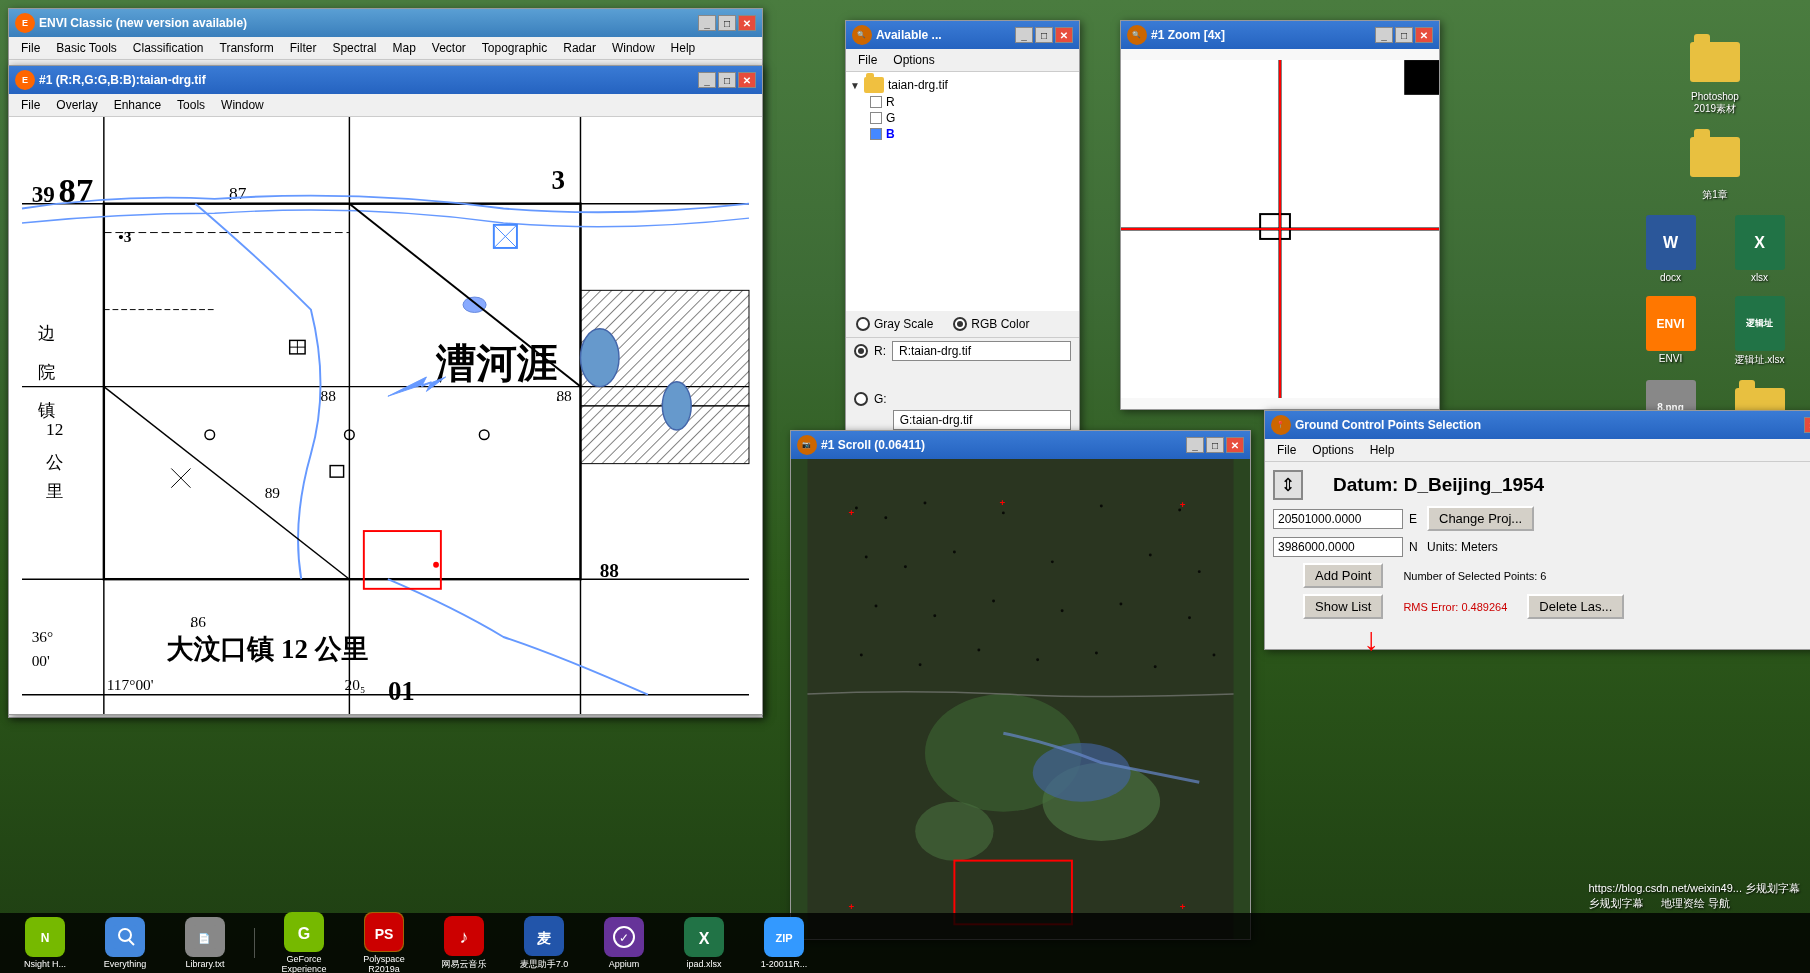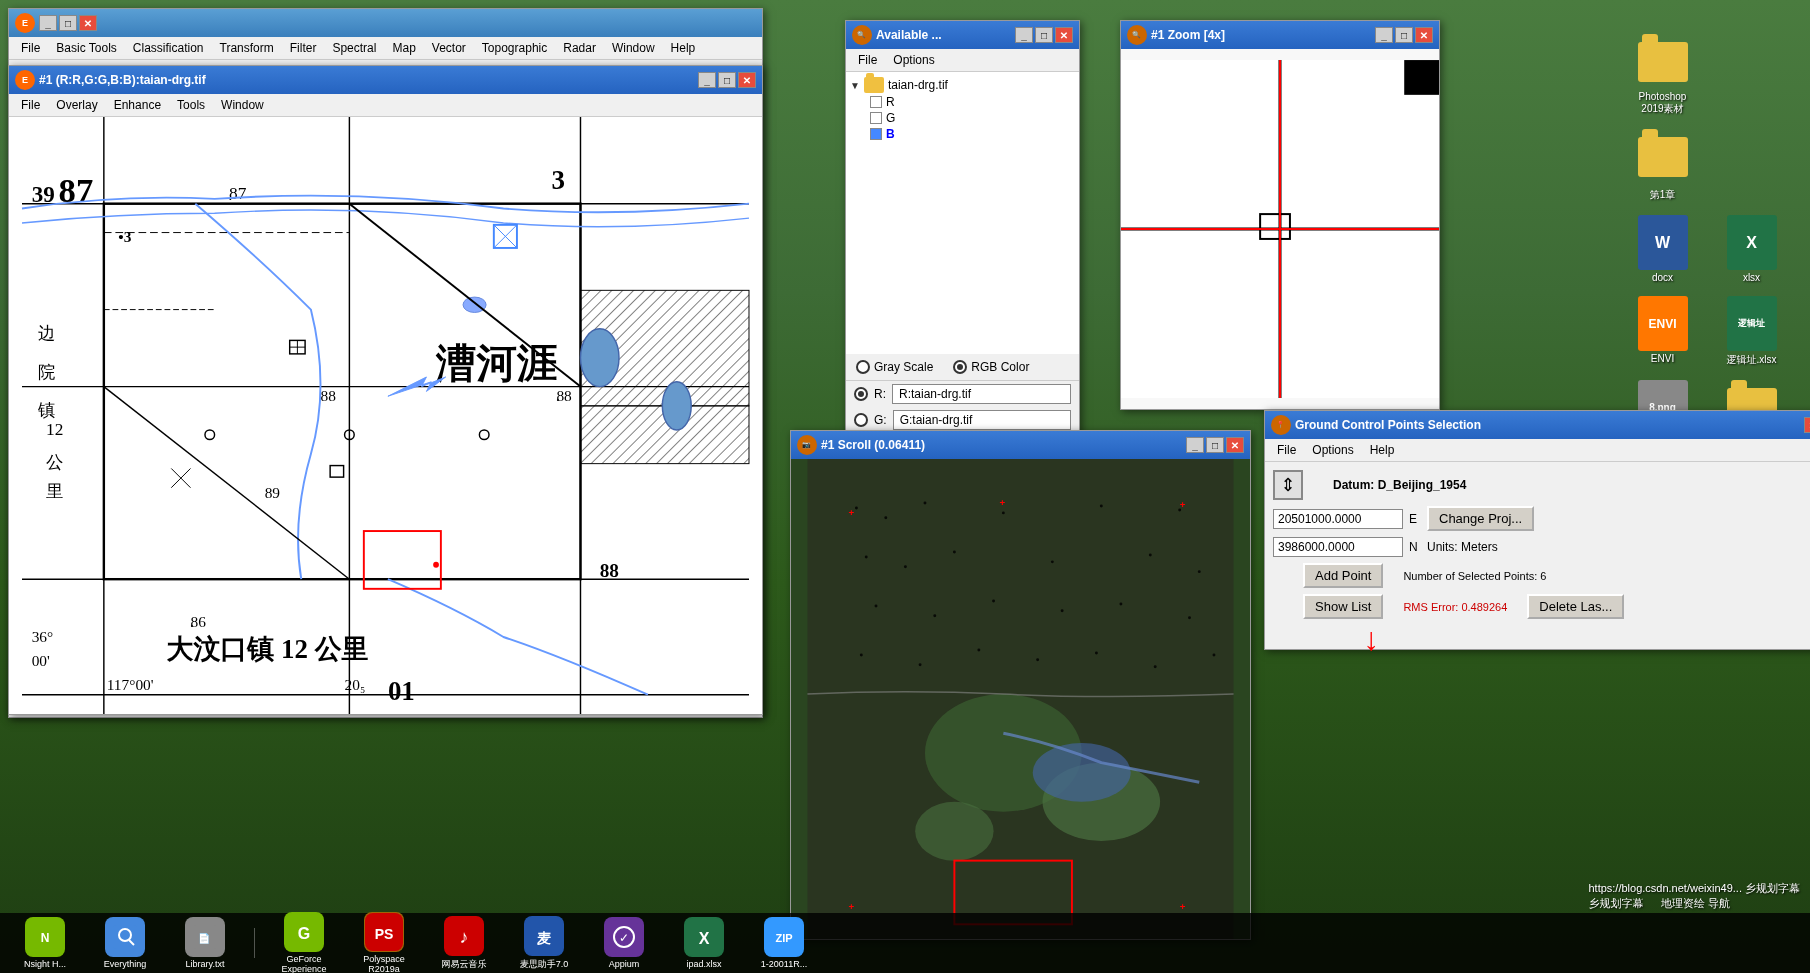--- a/index.html
+++ b/index.html
@@ -417,21 +417,21 @@
     .icons-2col {
       position: absolute;
       right: 0;
       top: 30px;
       width: 190px;
       z-index: 5;
     }
 
     .icon-row {
       display: flex;
-      justify-content: flex-start;
+      justify-content: center;
       gap: 4px;
       margin-bottom: 5px;
     }
 
     .di {
       width: 85px;
       display: flex;
       flex-direction: column;
       align-items: center;
       gap: 2px;
@@ -617,20 +617,21 @@
         <div class="folder-img"></div>
       </div>
       <div class="di-label">第11章</div>
     </div>
   </div>
 </div>
 
 <div class="window envi-main">
   <div class="window-titlebar">
     <div class="envi-logo">E</div>
+    <span class="window-title">ENVI Classic (new version available)</span>
     <div class="window-controls">
       <div class="win-btn minimize">_</div>
       <div class="win-btn maximize">□</div>
       <div class="win-btn close">✕</div>
     </div>
   </div>
   <div class="window-menubar">
     <span class="menu-item">File</span>
     <span class="menu-item">Basic Tools</span>
     <span class="menu-item">Classification</span>
@@ -814,21 +815,21 @@
   </div>
 
   <div class="band-entry">
     <div class="radio-circle selected"></div>
     <span>R:</span>
     <div style="background:white; border:1px solid #888; padding:2px 6px; flex:1; font-size:12px;">R:taian-drg.tif</div>
   </div>
   <div class="band-entry">
     <div class="radio-circle"></div>
     <span>G:</span>
-    <div style="background:white; border:1px solid #888; padding:2px 6px; flex:1; font-size:12px;">G:taian-drg.tif</div>
+    <div style="background:white; border:1px solid #888; padding:2px 6px; flex:1; font-size:12px;margin-top:43px;">G:taian-drg.tif</div>
   </div>
   <div class="band-entry">
     <div class="radio-circle"></div>
     <span>B:</span>
     <div style="background:white; border:1px solid #888; padding:2px 6px; flex:1; font-size:12px;">B:taian-drg.tif</div>
   </div>
 </div>
 
 <div class="window zoom-window">
   <div class="window-titlebar">
@@ -932,21 +933,21 @@
   </div>
   <div class="window-menubar">
     <span class="menu-item">File</span>
     <span class="menu-item">Options</span>
     <span class="menu-item">Help</span>
   </div>
   <div class="gcp-content">
 
     <div class="gcp-datum-row">
       <div style="display:flex;align-items:center;justify-content:center;width:30px;height:30px;border:2px solid #888;background:#e0e0e0;font-size:18px;cursor:pointer;">⇕</div>
-      <span style="font-size:12px;font-weight:bold;padding-left:22px;">Datum: D_Beijing_1954</span>
+      <span style="font-size:19px;font-weight:bold;padding-left:22px;">Datum: D_Beijing_1954</span>
     </div>
 
     <div class="gcp-input-row">
       <input class="gcp-input" type="text" value="20501000.0000" style="">
       <span class="gcp-label">E</span>
       <button class="gcp-button">Change Proj...</button>
     </div>
 
     <div class="gcp-input-row">
       <input class="gcp-input" type="text" value="3986000.0000" style="">

